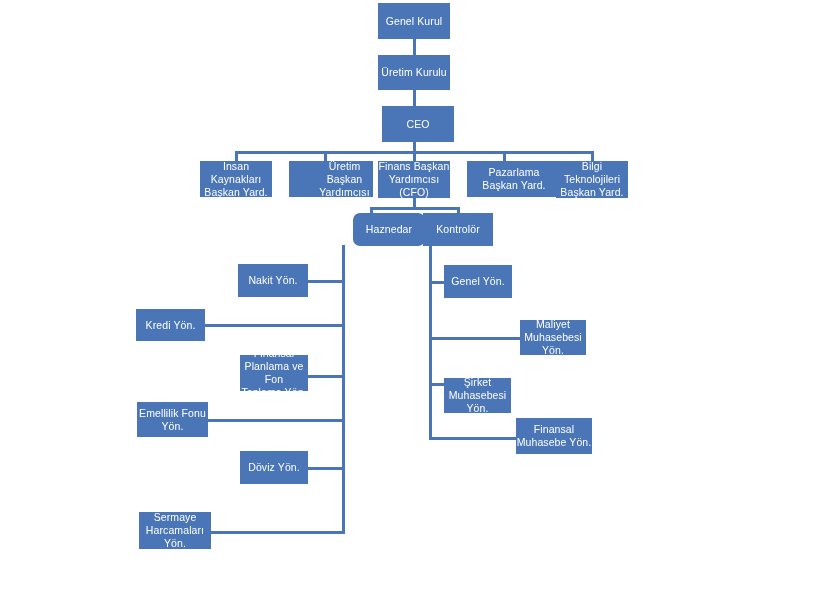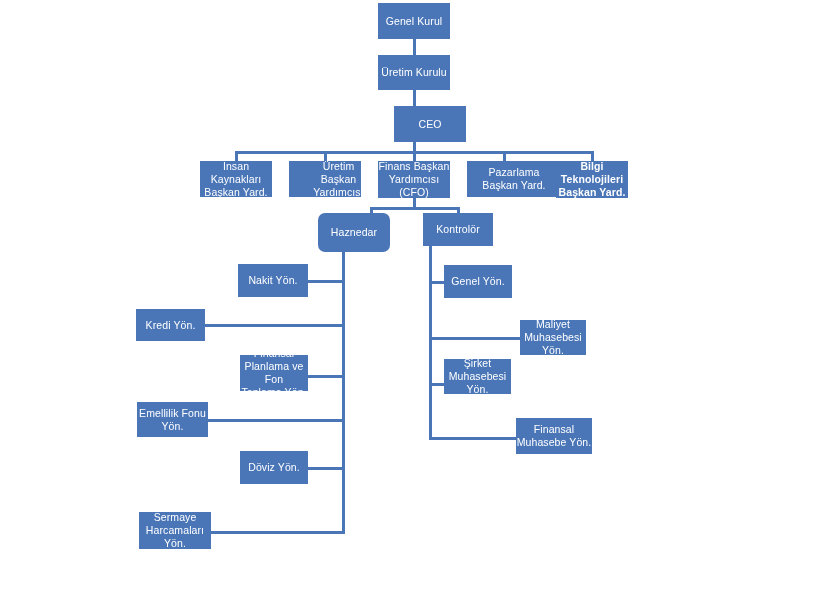--- a/index.html
+++ b/index.html
@@ -91,52 +91,52 @@
   <div class="connector h" style="left:429px; top:437px; width:88px;"></div>
 
   <div class="node fit" style="left:378px; top:3px; width:72px; height:36px;">
     <span class="label">Genel Kurul</span>
   </div>
 
   <div class="node" style="left:378px; top:55px; width:72px; height:35px;">
     <span class="label">Üretim Kurulu</span>
   </div>
 
-  <div class="node fit" style="left:394px; top:106px; width:72px; height:36px;justify-content:flex-end;">
+  <div class="node fit" style="left:382px; top:106px; width:72px; height:36px;justify-content:flex-end;">
     <span class="label">CEO</span>
   </div>
 
   <div class="node" style="left:200px; top:161px; width:72px; height:36px;">
     <span class="label">İnsan Kaynakları
 Başkan Yard.</span>
   </div>
 
-  <div class="node" style="left:289px; top:161px; width:72px; height:36px;padding-left:27px;">
+  <div class="node" style="left:289px; top:161px; width:84px; height:36px;padding-left:27px;">
     <span class="label">Üretim Başkan
 Yardımcısı</span>
   </div>
 
   <div class="node" style="left:378px; top:161px; width:72px; height:37px;">
     <span class="label">Finans Başkan
 Yardımcısı
 (CFO)</span>
   </div>
 
   <div class="node" style="left:467px; top:161px; width:94px; height:36px;">
     <span class="label">Pazarlama
 Başkan Yard.</span>
   </div>
 
-  <div class="node" style="left:556px; top:161px; width:72px; height:37px;font-weight:bold;">
+  <div class="node" style="left:556px; top:161px; width:72px; height:37px;">
     <span class="label">Bilgi
 Teknolojileri
 Başkan Yard.</span>
   </div>
 
-  <div class="node fit" style="left:318px; top:213px; width:72px; height:39px;border-radius:7px;">
+  <div class="node fit" style="left:353px; top:213px; width:72px; height:33px;border-radius:7px;">
     <span class="label">Haznedar</span>
   </div>
 
   <div class="node fit" style="left:423px; top:213px; width:70px; height:33px;">
     <span class="label">Kontrolör</span>
   </div>
 
   <div class="node fit" style="left:238px; top:264px; width:70px; height:33px;">
     <span class="label">Nakit Yön.</span>
   </div>
@@ -169,21 +169,21 @@
   <div class="node fit" style="left:444px; top:265px; width:68px; height:33px;">
     <span class="label">Genel Yön.</span>
   </div>
 
   <div class="node" style="left:520px; top:320px; width:66px; height:35px;">
     <span class="label">Maliyet
 Muhasebesi
 Yön.</span>
   </div>
 
-  <div class="node" style="left:444px; top:359px; width:67px; height:35px;">
+  <div class="node" style="left:444px; top:378px; width:67px; height:35px;">
     <span class="label">Şirket
 Muhasebesi
 Yön.</span>
   </div>
 
   <div class="node" style="left:516px; top:418px; width:76px; height:36px;">
     <span class="label">Finansal
 Muhasebe Yön.</span>
   </div>
 

